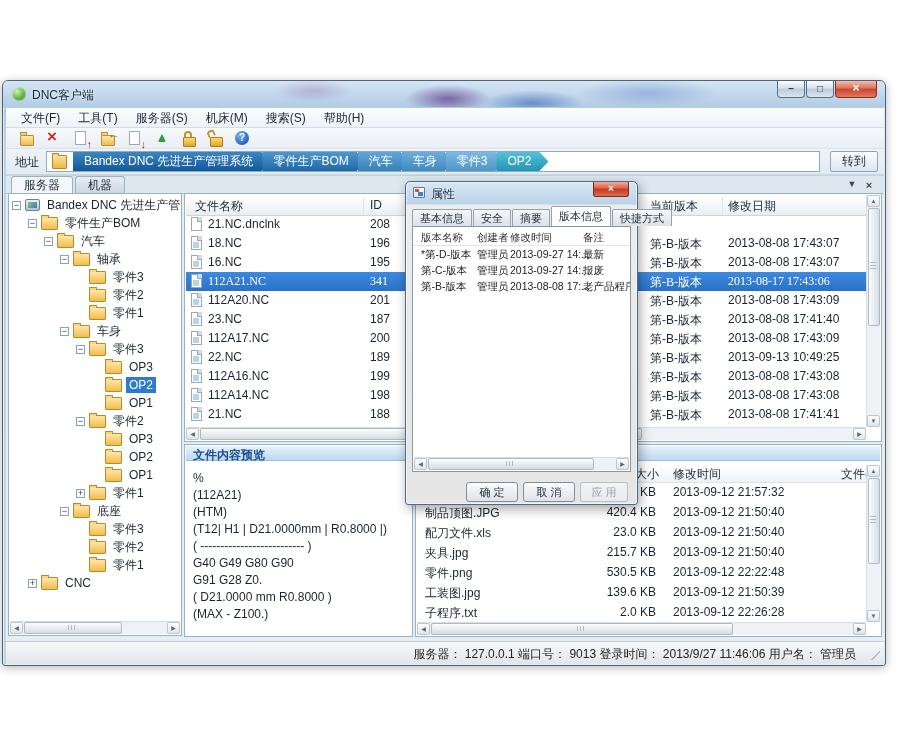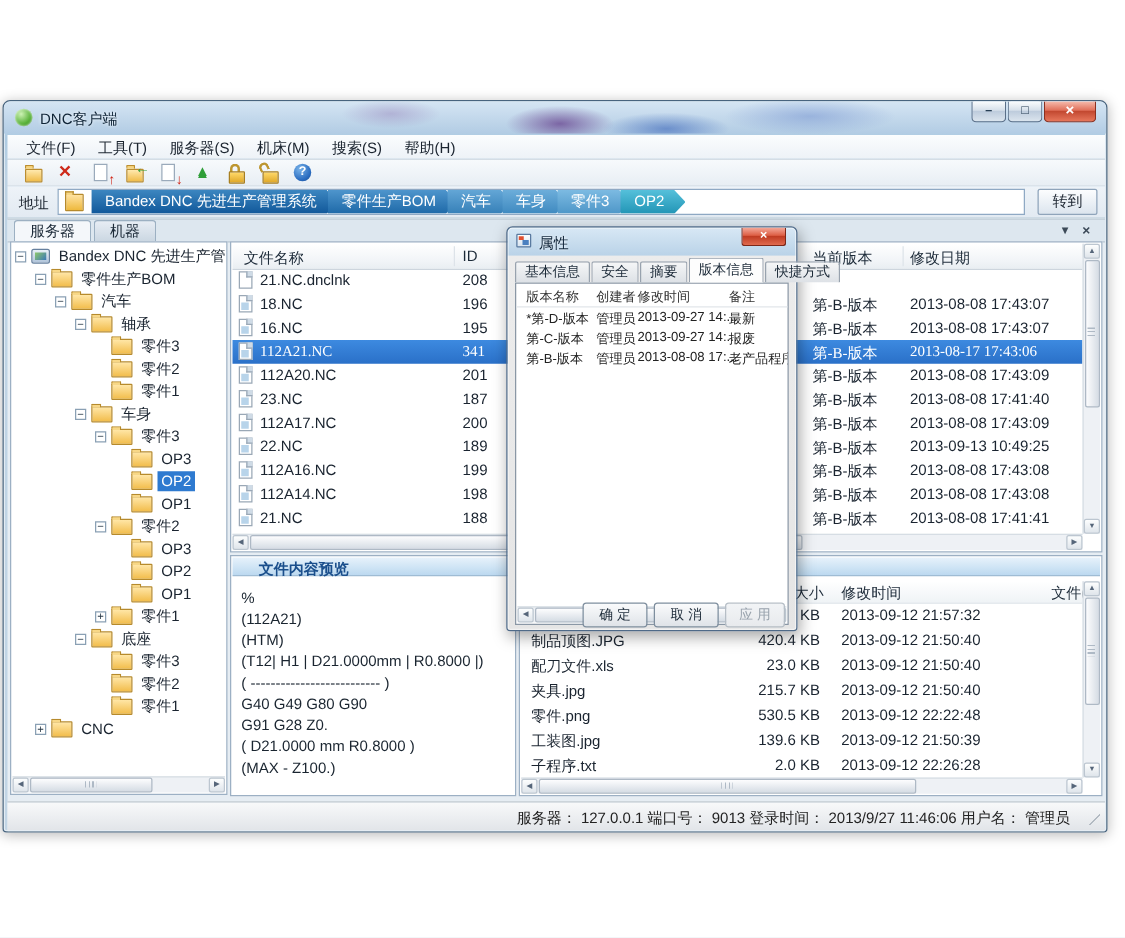--- a/index.html
+++ b/index.html
@@ -135,21 +135,21 @@
   .doc{width:11px;height:14px;box-sizing:border-box;background:#fff;border:1px solid #9aa8b6;position:relative;display:inline-block}
   .doc::before{content:"";position:absolute;top:-1px;right:-1px;width:4px;height:4px;background:#cfdbe6;
     border-left:1px solid #9aa8b6;border-bottom:1px solid #9aa8b6}
   .doc.nc::after{content:"";position:absolute;left:1px;top:5px;width:6px;height:6px;background:#b8d4ea}
   .fl-vscroll{position:absolute;top:1px;right:1px;bottom:14px;width:14px}
   .fl-hscroll{position:absolute;left:1px;right:15px;bottom:1px;height:13px}
   
   .preview-panel{left:181px;top:363px;width:229px;height:193px}
   .band{position:absolute;left:1px;right:1px;top:1px;height:15px;box-sizing:border-box;
     background:linear-gradient(#e7f2fb,#bcd9f0);border-bottom:1px solid #9fbcd4;color:#1b4f8c;font-weight:bold;
-    line-height:18px;padding-left:21px}
+    line-height:18px;padding-left:7px}
   #pvlines{position:absolute;left:8px;top:25px;right:3px;bottom:3px;line-height:17px;overflow:hidden;color:#1a2530}
   
   .related-panel{left:412px;top:363px;width:467px;height:193px}
   .rl-header{position:absolute;left:1px;right:15px;top:20px;height:17px;background:linear-gradient(#ffffff,#eff3f6);
     border-bottom:1px solid #dde3e9;color:#1c2a38}
   .rh-size{position:absolute;left:218px;top:1px}
   .rh-time{position:absolute;left:256px;top:1px}
   .rh-extra{position:absolute;left:424px;top:1px;white-space:nowrap}
   .rlrow{position:absolute;left:1px;right:15px;height:20px}
   .r-name{left:8px;top:3px}
@@ -176,21 +176,21 @@
   .dlg-icon::after{content:"";position:absolute;right:1px;bottom:1px;width:5px;height:4px;background:#4a80c0}
   .dlg-title .ttext{position:absolute;left:25px;top:4px;font-size:12px;color:#10253a;text-shadow:0 0 2px #fff}
   .dlg-close{position:absolute;top:0;right:8px;width:36px;height:15px;box-sizing:border-box;border:1px solid #7c2718;border-top:none;
     border-radius:0 0 3px 3px;background:linear-gradient(#f4ab9c,#dd5f45 45%,#bf3b22 50%,#e06a4e);
     color:#fff;font-size:10px;line-height:13px;text-align:center}
   .dlg-close::before{content:"×";font-weight:bold}
   #dtabs{position:absolute;left:6px;top:25px;right:6px;height:19px;display:flex;align-items:flex-end}
   .dtab{height:16px;line-height:16px;padding:0 7px;font-size:11px;color:#1c2a38;white-space:nowrap;
     background:linear-gradient(#f5f6f7,#dde1e6);border:1px solid #98a2ae;border-bottom:none;border-radius:2px 2px 0 0;margin-right:1px}
   .dtab.active{height:19px;line-height:18px;background:#fdfdfd;position:relative;z-index:2}
-  .dlg-box{position:absolute;left:6px;top:44px;right:6px;height:274px;background:#fff;border:1px solid #8a97a5;box-sizing:border-box}
+  .dlg-box{position:absolute;left:6px;top:44px;right:6px;height:246px;background:#fff;border:1px solid #8a97a5;box-sizing:border-box}
   #dthead{position:absolute;left:0;right:0;top:2px;height:16px;border-bottom:1px solid #e2e6ea;font-size:10.5px;color:#333}
   .dcol,.dcell{position:absolute;top:2px;white-space:nowrap}
   .dc0{left:8px}.dc1{left:64px}.dc2{left:97px}.dc3{left:170px}
   #dtrows{position:absolute;left:0;right:0;top:19px}
   .drow{position:absolute;left:0;right:0;height:16px;font-size:10.5px;color:#222;overflow:hidden}
   .dlg-hscroll{position:absolute;left:1px;right:1px;bottom:1px;height:13px}
   .dbtn{position:absolute;top:300px;height:20px;box-sizing:border-box;border:1px solid #7e8e9e;border-radius:3px;
     background:linear-gradient(#fafbfc,#dfe3e8);font-size:11px;text-align:center;line-height:18px;color:#1c2a38}
   .dbtn.disabled{color:#98a2ac;border-color:#b6bec6;background:linear-gradient(#f2f4f6,#e8eaed)}
 </style>

